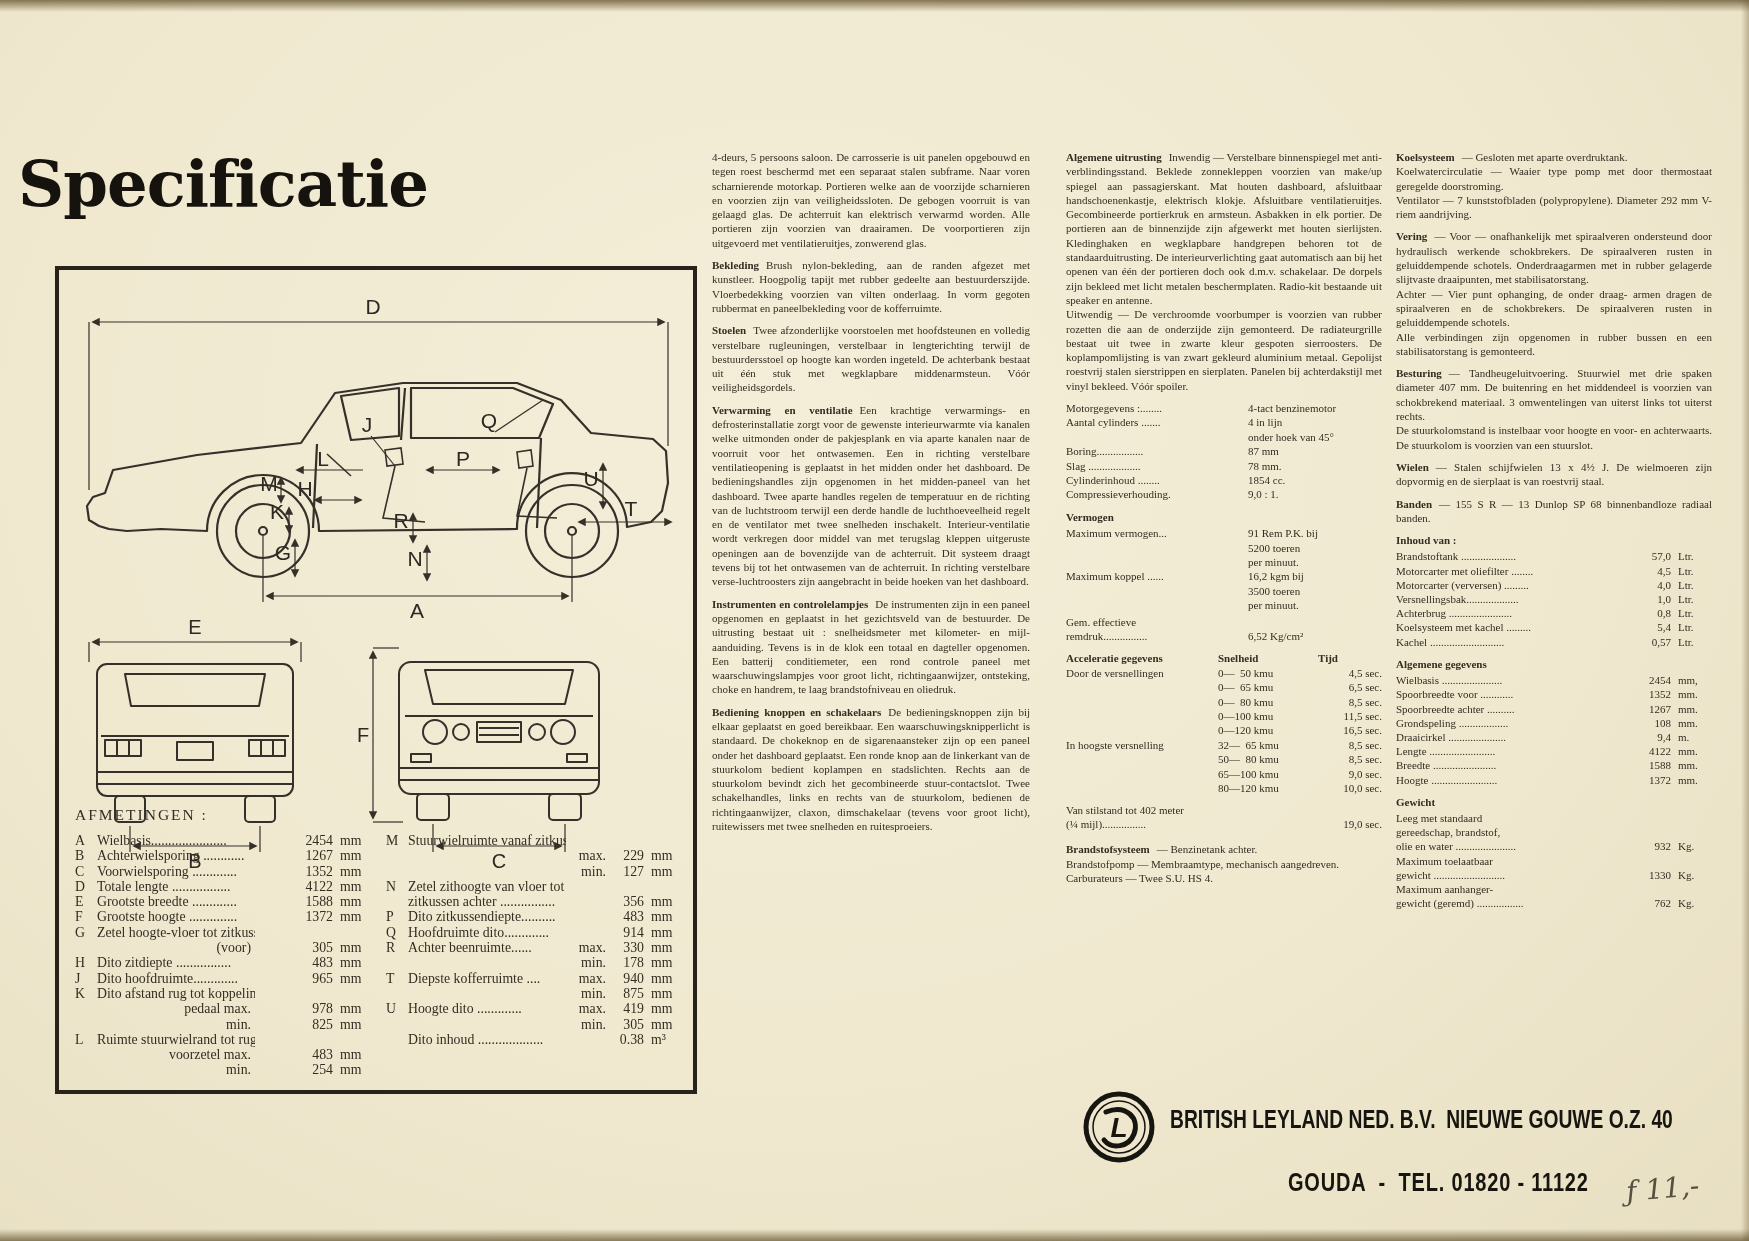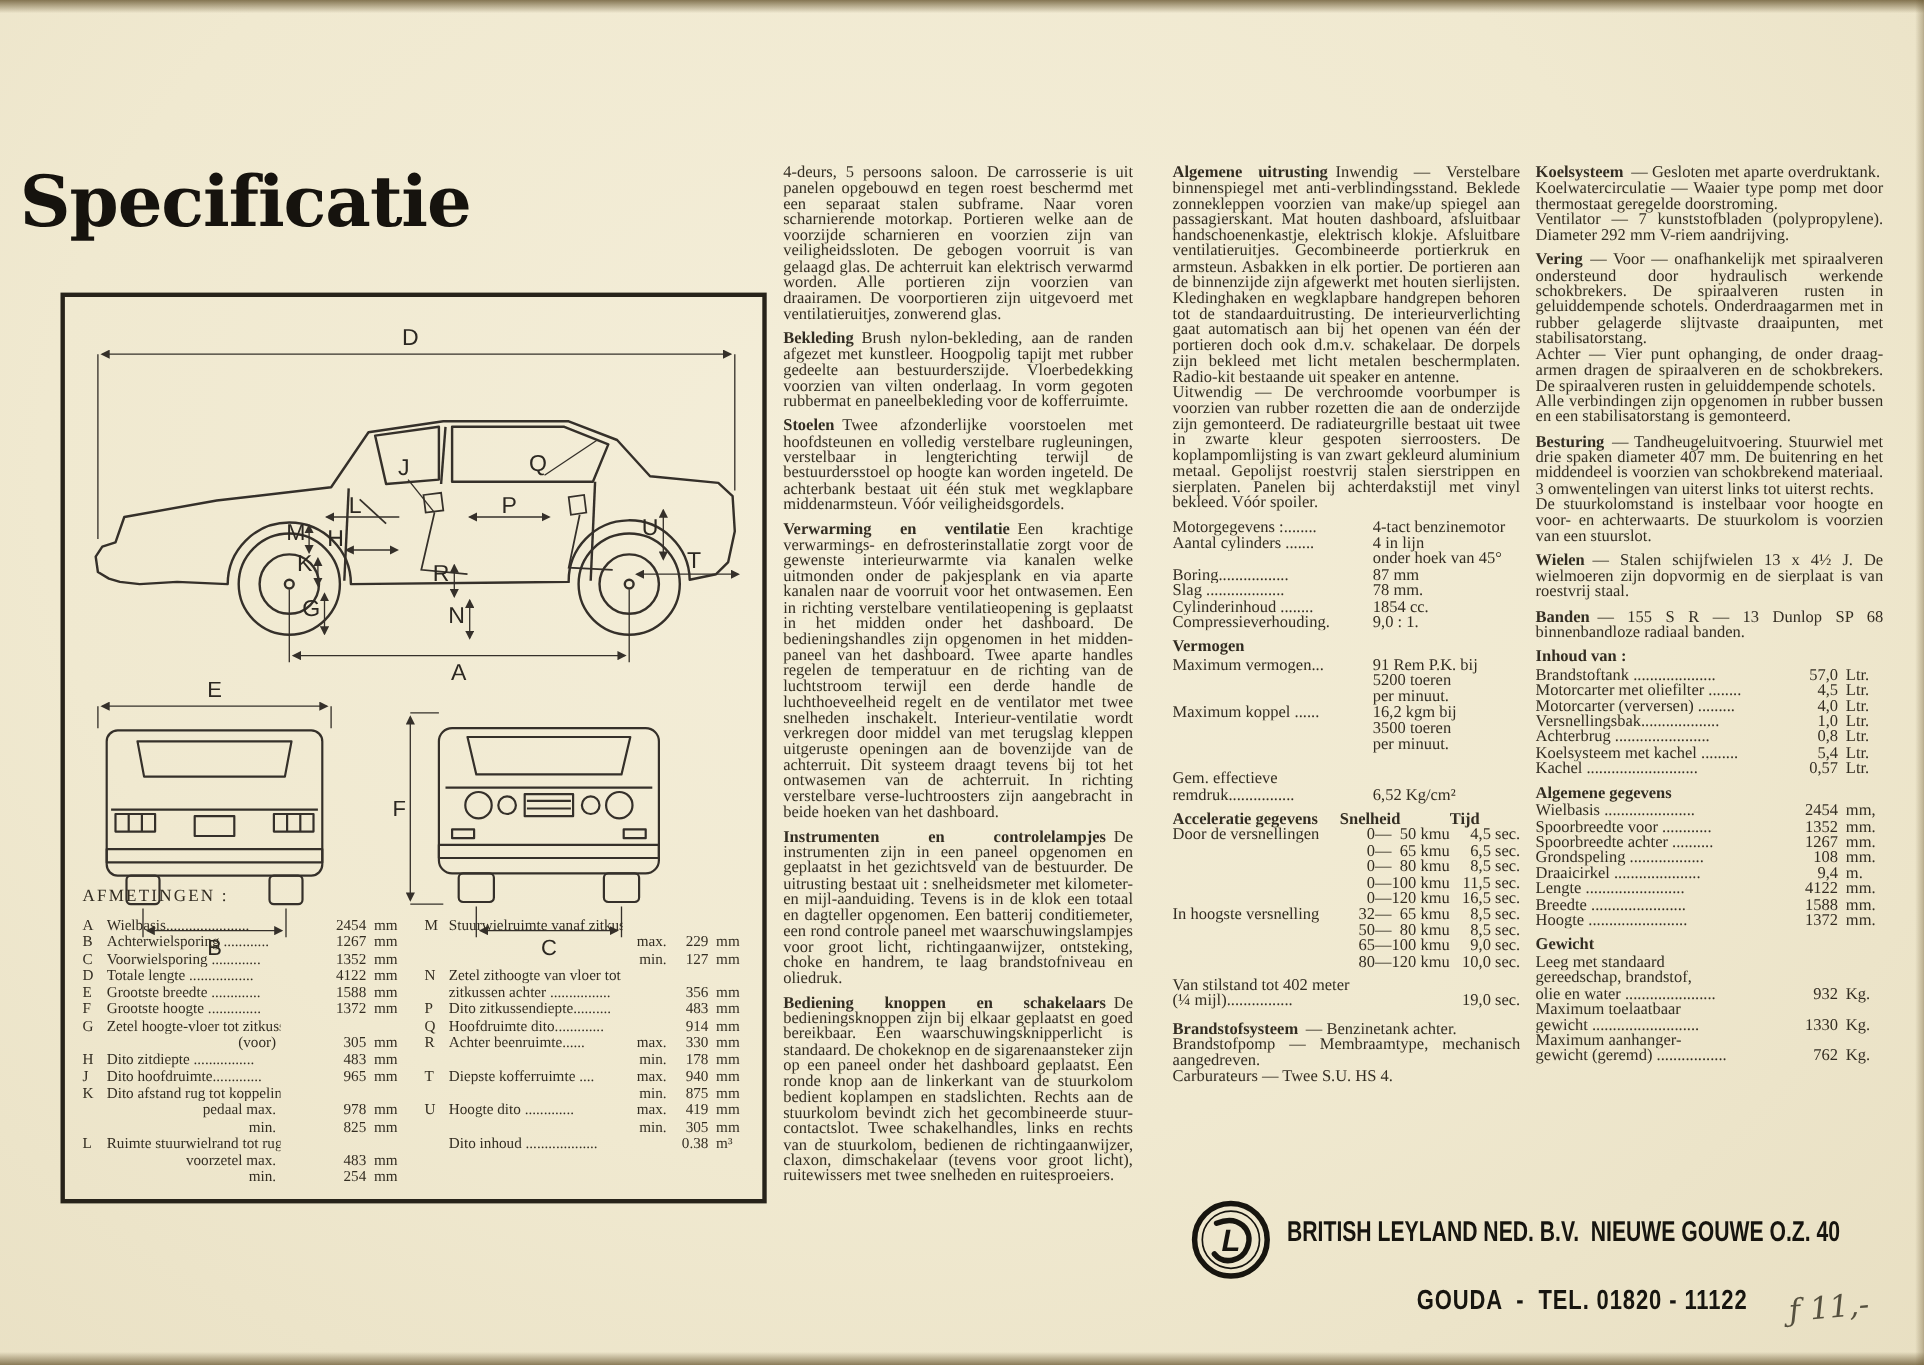--- a/index.html
+++ b/index.html
@@ -25,39 +25,39 @@
   .afm-cols{display:flex;gap:16px;}
   .afm-col{flex:1;min-width:0;}
   .arow{display:flex;line-height:15.3px;}
   .arow .k{width:22px;flex:none;}
   .arow .lbl{flex:1;min-width:0;white-space:nowrap;overflow:hidden;}
   .arow.r .lbl{text-align:right;padding-right:4px;}
   .arow .mid{flex:none;width:40px;text-align:right;white-space:pre;}
   .arow .val{flex:none;width:38px;text-align:right;white-space:pre;}
   .arow .unit{flex:none;width:30px;padding-left:7px;white-space:pre;}
   
-  .col{position:absolute;top:150px;font-size:15px;line-height:14.3px;text-align:justify;}
+  .col{position:absolute;top:150px;font-size:11px;line-height:14.3px;text-align:justify;}
   .col2{left:712px;width:318px;}
   .col3{left:1066px;width:316px;}
   .col4{left:1396px;width:316px;}
   .para{margin:0 0 8px 0;}
   .para strong{margin-right:7px;}
   .para strong:empty{display:none;margin:0;}
   .para span{white-space:pre-line;}
   .shead{font-weight:bold;margin:8px 0 2px 0;text-align:left;}
   .specblock{margin:8px 0 0 0;text-align:left;}
   .srow{display:flex;line-height:14.4px;}
   .srow .sl{flex:none;min-width:178px;white-space:nowrap;overflow:hidden;margin-right:4px;}
   .srow.b .sl{font-weight:normal;}
-  .srow.gap{margin-top:17px;}
+  .srow.gap{margin-top:2px;}
   .srow .sv{flex:1;white-space:pre;}
   .acc{margin-top:8px;text-align:left;}
   .accrow{display:flex;line-height:14.4px;}
   .accrow .al{flex:1;min-width:0;white-space:nowrap;overflow:hidden;}
-  .accrow .asp{flex:none;width:100px;text-align:right;white-space:pre;}
+  .accrow .asp{flex:none;width:100px;white-space:pre;}
   .accrow .at{flex:none;width:64px;text-align:right;white-space:pre;}
   .acchead .al{font-weight:bold;}
   .acchead .asp,.acchead .at{text-align:left;font-weight:bold;}
   .standing{margin-top:7px;line-height:14.4px;}
   .brandstof{margin-top:11px;}
   .irow{display:flex;line-height:14.2px;}
   .irow .il{flex:1;min-width:0;white-space:nowrap;overflow:hidden;}
   .irow .iv{flex:none;width:42px;text-align:right;white-space:pre;}
   .irow .iu{flex:none;width:34px;padding-left:7px;white-space:pre;}
   .disclaimer{position:absolute;left:1396px;top:1036px;width:320px;

